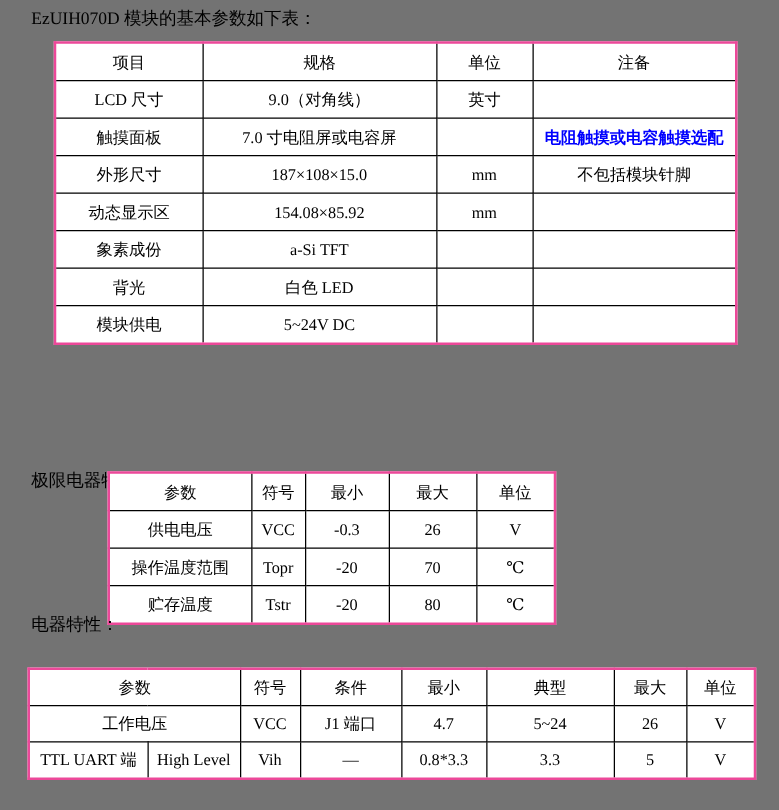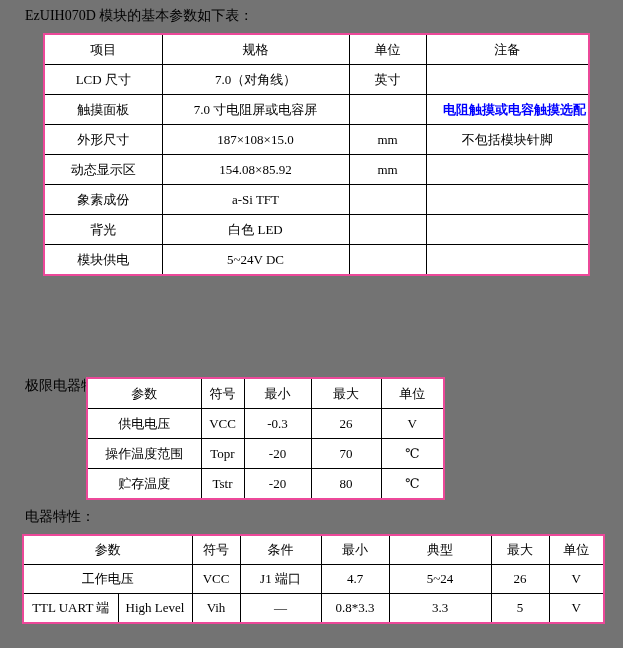--- a/index.html
+++ b/index.html
@@ -13,21 +13,21 @@
     overflow: hidden;
   }
   .heading {
     position: absolute;
     font-size: 14px;
     line-height: 17px;
     white-space: nowrap;
   }
   #heading1 { left: 25px; top: 7px; }
   #heading2 { left: 25px; top: 349px; margin-top: 28px; }
-  #heading3 { left: 25px; top: 508px; }
+  #heading3 { left: 25px; top: 492px; }
 
   table {
     position: absolute;
     border-collapse: collapse;
     table-layout: fixed;
     border: 2px solid #ec4899;
     background: #ffffff;
   }
   th, td {
     border: 1px solid #000000;
@@ -62,29 +62,29 @@
     </colgroup>
     <tbody>
         <tr>
           <th>项目</th>
           <th>规格</th>
           <th>单位</th>
           <th>注备</th>
         </tr>
         <tr>
           <td>LCD 尺寸</td>
-          <td>7.0（对角线）</td>
+          <td>9.0（对角线）</td>
           <td>英寸</td>
           <td></td>
         </tr>
         <tr>
           <td>触摸面板</td>
           <td>7.0 寸电阻屏或电容屏</td>
           <td></td>
-          <td style="color: rgb(0, 0, 255); font-weight: bold; text-align: right;">电阻触摸或电容触摸选配</td>
+          <td style="color: rgb(0, 0, 255); font-weight: bold;">电阻触摸或电容触摸选配</td>
         </tr>
         <tr>
           <td>外形尺寸</td>
           <td>187×108×15.0</td>
           <td>mm</td>
           <td>不包括模块针脚</td>
         </tr>
         <tr>
           <td>动态显示区</td>
           <td>154.08×85.92</td>

